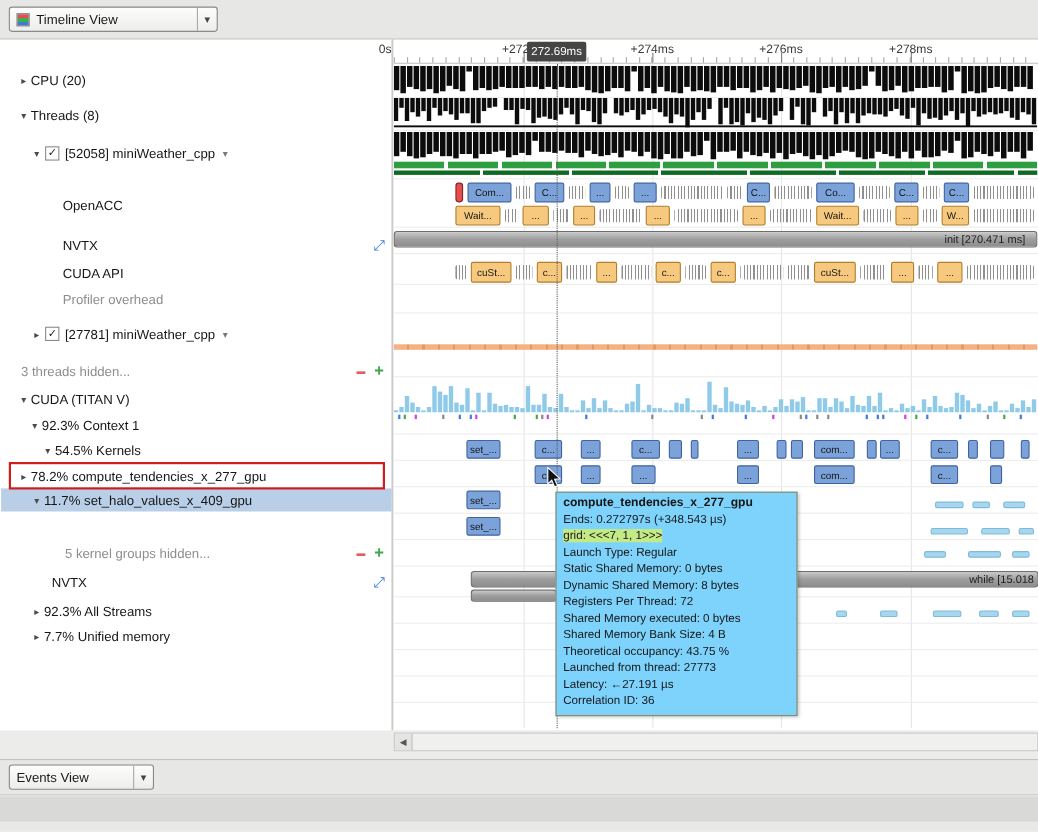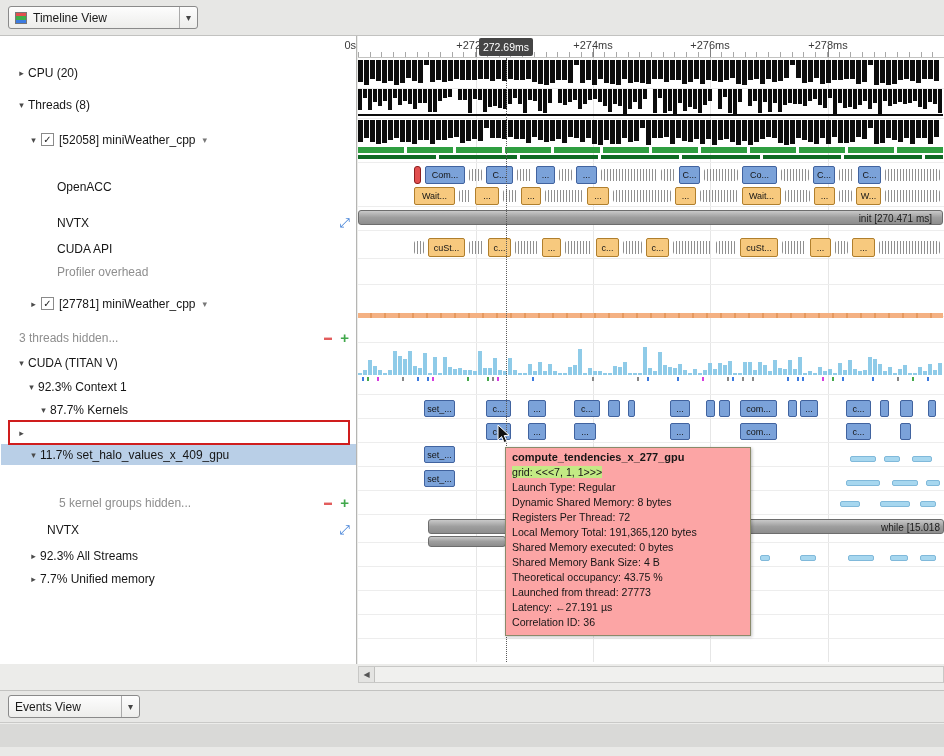--- a/index.html
+++ b/index.html
@@ -40,21 +40,21 @@
   .greenline{background:repeating-linear-gradient(90deg,#0f6a24 0 78px,#ffffff 78px 81px)}
   .orangeband{background:repeating-linear-gradient(90deg,#f4b183 0 12px,#e69a60 12px 14px)}
 
   #hscrolltrack{position:absolute;left:358px;top:666px;width:586px;height:17px;background:#f0f0ee;border:1px solid #c8c8c6;z-index:5}
   .scrbtn{position:absolute;left:0;top:0;width:16px;height:15px;background:#e4e4e2;border-right:1px solid #c0c0be;font-size:8px;color:#555;display:flex;align-items:center;justify-content:center}
 
   #eventsbar{position:absolute;left:0;top:690px;width:944px;height:33px;background:#e7e7e5;border-top:1px solid #c2c2c0;border-bottom:1px solid #c9c9c7}
   #bottomstrip{position:absolute;left:0;top:724px;width:944px;height:32px;background:#d9d9d7}
   #bottomstrip .inner{position:absolute;left:0;bottom:0;width:100%;height:9px;background:#e9e9e7}
 
-  #tooltip{position:absolute;left:505px;top:447px;width:246px;background:#fca5a5;border:1px solid #8a8a6a;padding:3px 6px 5px;z-index:40;box-shadow:1px 1px 3px rgba(0,0,0,.25)}
+  #tooltip{position:absolute;left:505px;top:447px;width:220px;background:#7dd3fc;border:1px solid #8a8a6a;padding:3px 6px 5px;z-index:40;box-shadow:1px 1px 3px rgba(0,0,0,.25)}
   .tt-title{font-weight:bold;font-size:11px;margin-bottom:2px;white-space:nowrap}
   .tt-row{font-size:10.6px;line-height:15px;white-space:nowrap}
   .tt-row .hl{background:#c3ea84}
 
   #cursor{position:absolute;left:497px;top:424px;z-index:50}
 </style>
 </head>
 <body>
 
 <div id="app">
@@ -778,25 +778,26 @@
         <span class="tlab">CUDA (TITAN V)</span>
       </div>
       <div style="position: absolute; left: 1px; top: 376px; width: 355px; height: 21px; display: flex; align-items: center;">
         <span style="width: 24px; flex: 0 0 auto;"></span>
         <span class="arr">▾</span>
         <span class="tlab">92.3% Context 1</span>
       </div>
       <div style="position: absolute; left: 1px; top: 399px; width: 355px; height: 21px; display: flex; align-items: center;">
         <span style="width: 36px; flex: 0 0 auto;"></span>
         <span class="arr">▾</span>
-        <span class="tlab">87.7% Kernels</span>
+        <span class="tlab">54.5% Kernels</span>
       </div>
       <div style="position: absolute; left: 1px; top: 422px; width: 355px; height: 21px; display: flex; align-items: center;">
         <span style="width: 14px; flex: 0 0 auto;"></span>
         <span class="arr">▸</span>
+        <span class="tlab">78.2% compute_tendencies_x_277_gpu</span>
       </div>
       <div style="position: absolute; left: 8px; top: 420px; width: 342px; height: 25px; border: 2px solid rgb(207, 29, 29); z-index: 15;"></div>
       <div style="position: absolute; left: 1px; top: 444px; width: 355px; height: 21px; display: flex; align-items: center; background: rgb(185, 207, 231);">
         <span style="width: 26px; flex: 0 0 auto;"></span>
         <span class="arr">▾</span>
         <span class="tlab">11.7% set_halo_values_x_409_gpu</span>
       </div>
       <div style="position: absolute; left: 1px; top: 492px; width: 355px; height: 21px; display: flex; align-items: center;">
         <span style="width: 58px; flex: 0 0 auto;"></span>
         <span class="tlab dim">5 kernel groups hidden...</span>
@@ -831,25 +832,26 @@
     </div>
   </div>
 
   <div id="bottomstrip">
       <div class="inner"></div>
     </div>
 
   <div id="tooltip">
     <div class="tt-title">compute_tendencies_x_277_gpu</div>
     <div id="tt-rows">
+        <div class="tt-row"><span>Ends: 0.272797s (+348.543 µs)</span></div>
         <div class="tt-row"><span class="hl">grid:  &lt;&lt;&lt;7, 1, 1&gt;&gt;&gt;</span></div>
         <div class="tt-row"><span>Launch Type: Regular</span></div>
+        <div class="tt-row"><span>Static Shared Memory: 0 bytes</span></div>
         <div class="tt-row"><span>Dynamic Shared Memory: 8 bytes</span></div>
         <div class="tt-row"><span>Registers Per Thread: 72</span></div>
-        <div class="tt-row"><span>Local Memory Total: 191,365,120 bytes</span></div>
         <div class="tt-row"><span>Shared Memory executed: 0 bytes</span></div>
         <div class="tt-row"><span>Shared Memory Bank Size: 4 B</span></div>
         <div class="tt-row"><span>Theoretical occupancy: 43.75 %</span></div>
         <div class="tt-row"><span>Launched from thread: 27773</span></div>
         <div class="tt-row"><span>Latency: ←27.191 µs</span></div>
         <div class="tt-row"><span>Correlation ID: 36</span></div>
       </div>
   </div>
 
   <svg id="cursor" width="14" height="20" viewBox="0 0 14 20">

